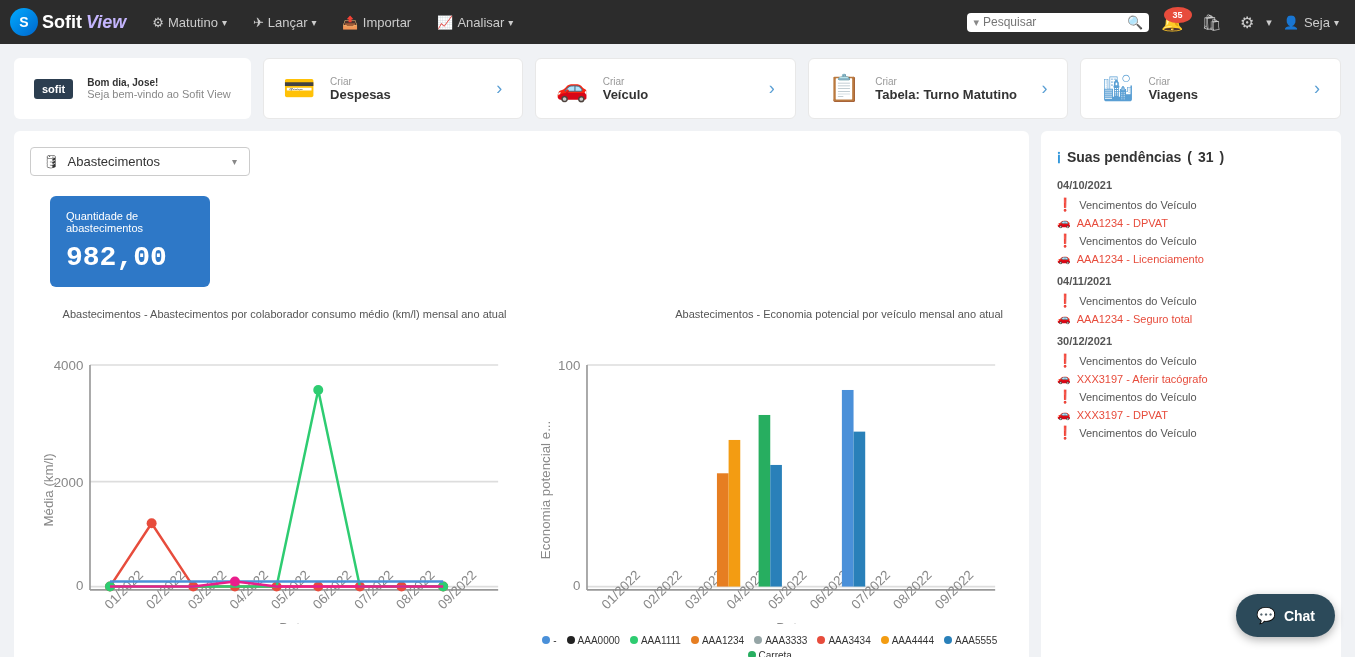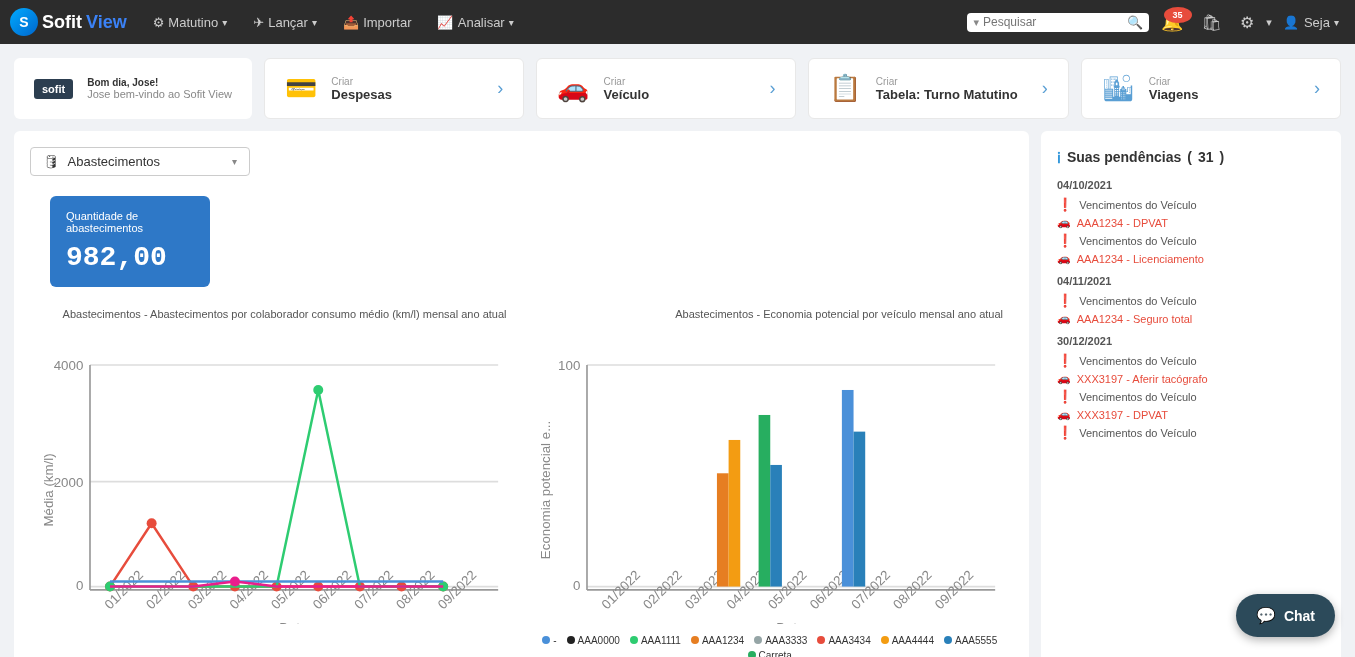--- a/index.html
+++ b/index.html
@@ -165,21 +165,21 @@
     .chart-axis-line { stroke: #ddd; stroke-width: 1; }
     .chart-axis-text { font-size: 8px; fill: #888; }
   </style>
 </head>
 <body>
 
 <nav class="topnav">
   <div class="logo">
     <div class="logo-circle">S</div>
     <span style="color:#fff;font-weight:bold;">Sofit</span>
-      <span style="color:#3b82f6;font-weight:bold;">View</span>
+      <span style="color:#c4b5fd;font-weight:bold;font-style:italic;">View</span>
   </div>
 
   <div class="nav-item">
     <span>⚙</span>
     <span>Matutino</span>
     <span style="font-size:10px;">▾</span>
   </div>
   <div class="nav-item">
     <span>✈</span>
     <span>Lançar</span>
@@ -219,21 +219,21 @@
   </div>
 </nav>
 
 <div class="main-content">
 
   <div class="header-cards">
     <div class="welcome-card">
       <div class="sofit-logo-small">sofit</div>
       <div class="welcome-text">
         <h3>Bom dia, Jose!</h3>
-        <p>Jose bem-vindo ao Sofit View</p>
+        <p>Seja bem-vindo ao Sofit View</p>
       </div>
     </div>
 
     <div class="action-card">
       <span class="action-card-icon">💳</span>
       <div class="action-card-text">
         <div class="action-label">Criar</div>
         <div class="action-title">Despesas</div>
       </div>
       <span class="action-card-arrow">›</span>

